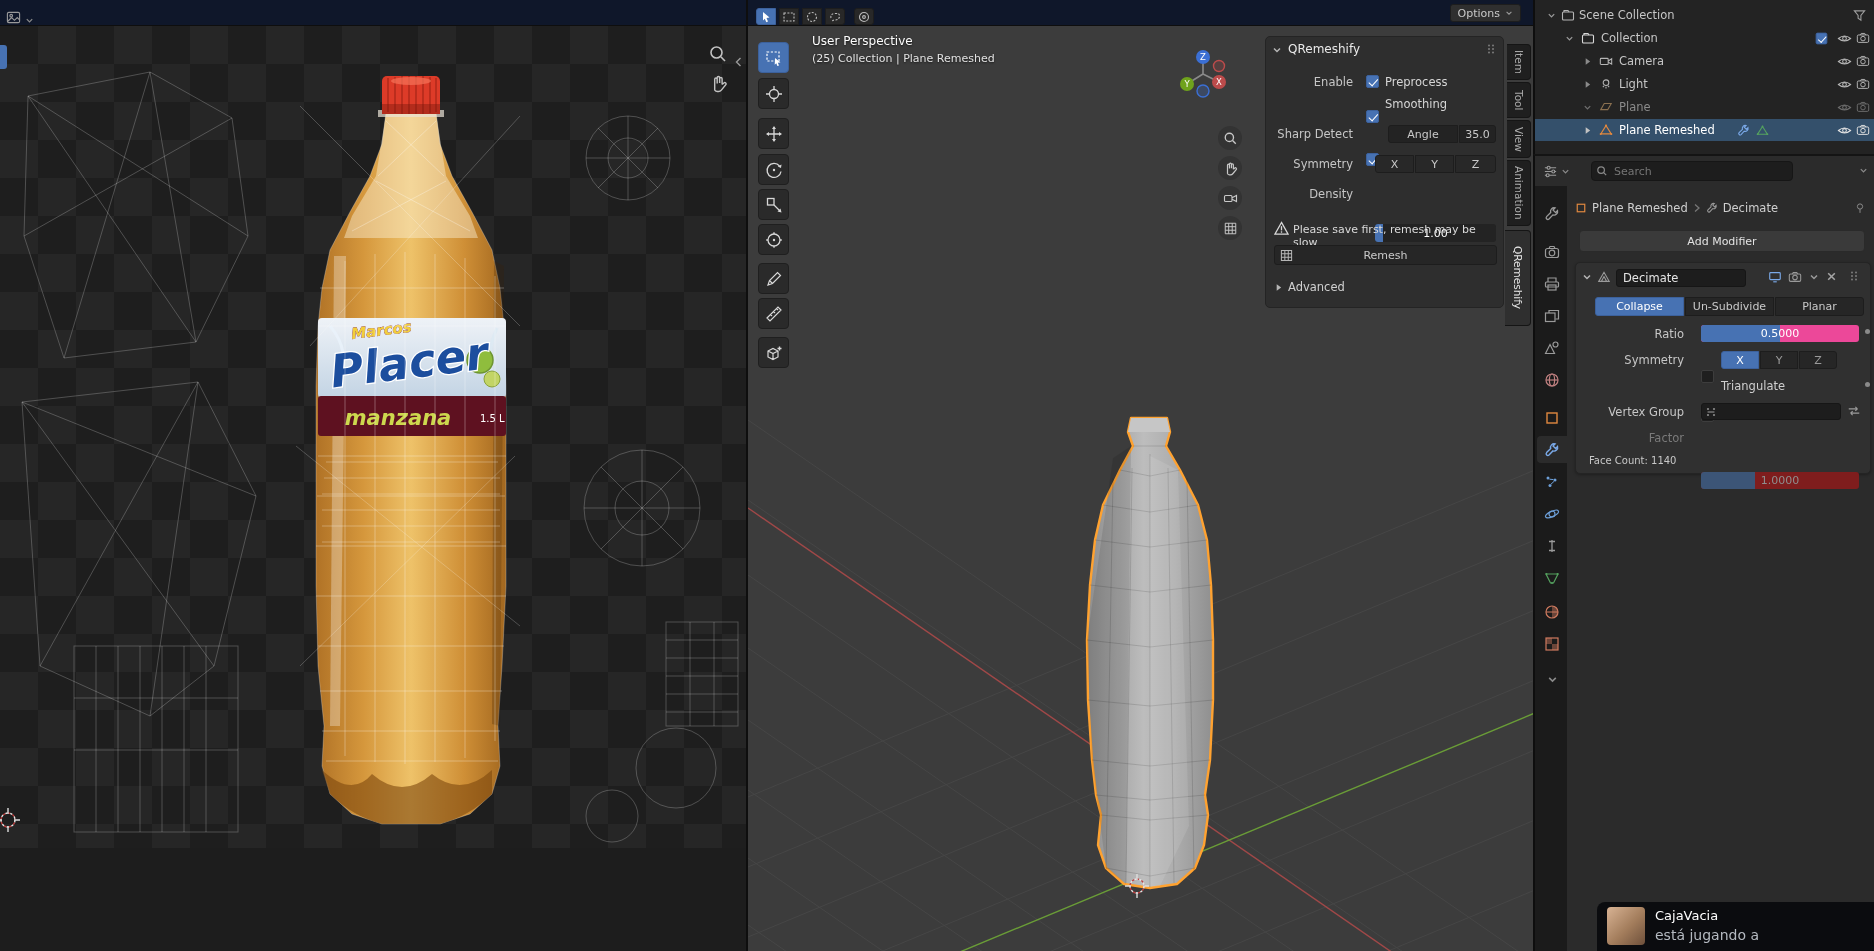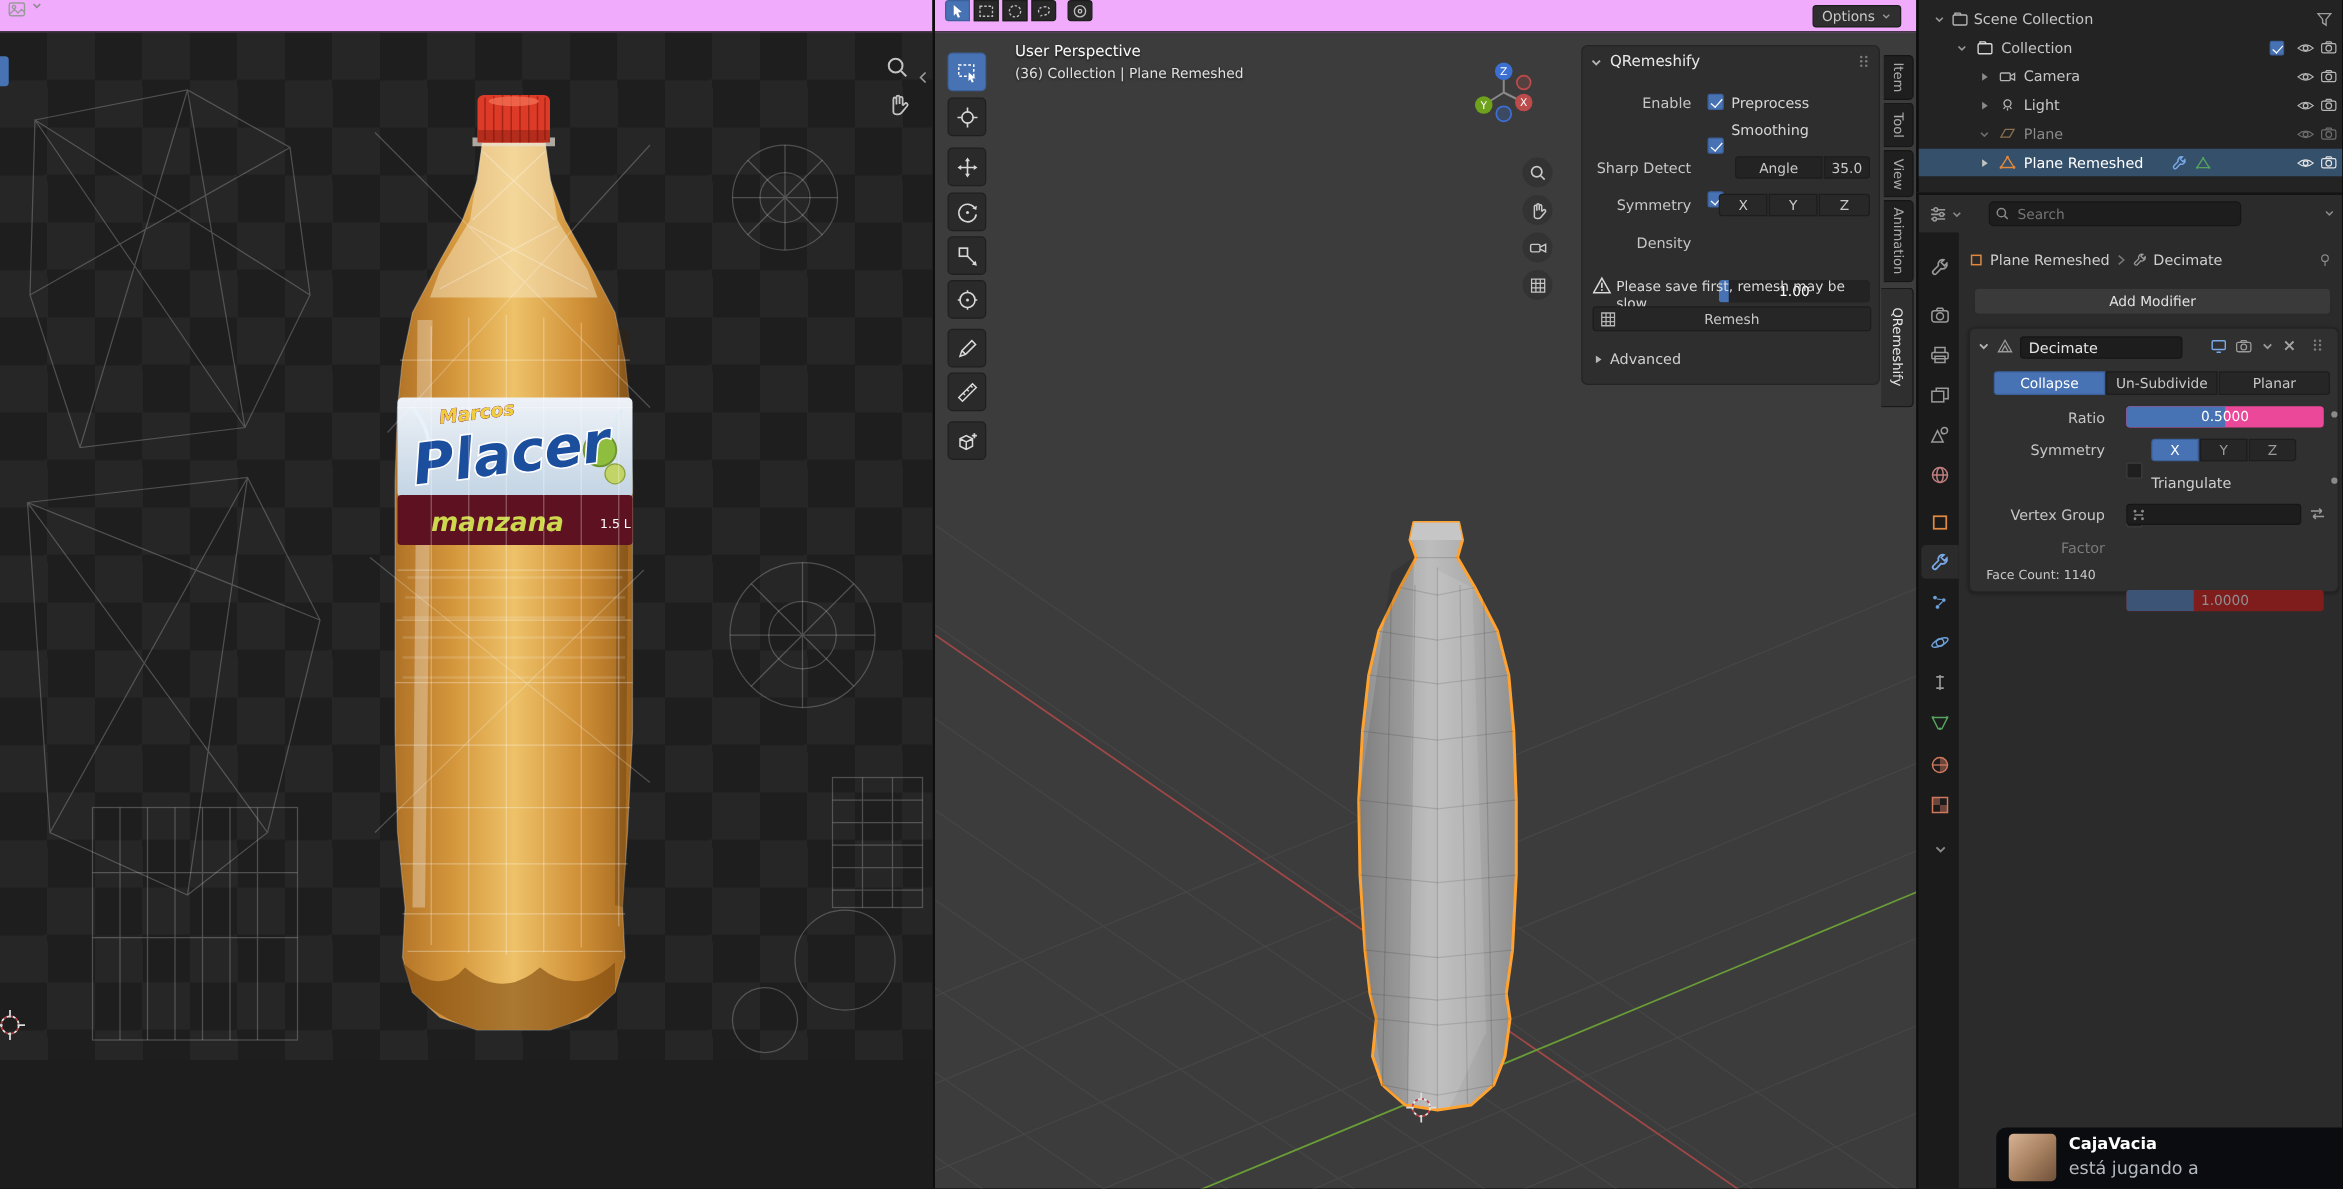--- a/index.html
+++ b/index.html
@@ -1,20 +1,20 @@
 <!DOCTYPE html>
 <html><head>
 <meta charset="utf-8">
 <style>
   *{margin:0;padding:0;box-sizing:border-box;user-select:none}
   body{background:#000}
   #root{position:relative;width:1874px;height:951px;background:#101010;overflow:hidden;
         font-family:"DejaVu Sans","Liberation Sans",sans-serif;font-size:12px;color:#ccc}
   .r{position:absolute}
-  .hdr{background:#f0abfc;border-bottom:1px solid #0e0e0e;display:flex;align-items:flex-start}
+  .hdr{background:#0f172a;border-bottom:1px solid #0e0e0e;display:flex;align-items:flex-end}
   .checker{background:conic-gradient(#262626 0 25%, #1e1e1e 0 50%, #262626 0 75%, #1e1e1e 0) 0 0 / 76px 76px}
   .icon{display:inline-flex;align-items:center;justify-content:center}
   svg{display:block}
   .vtoolbtn{position:absolute;left:10px;width:31px;height:31px;background:rgba(40,40,40,.88);
             border:1px solid #1f1f1f;border-radius:4px;display:flex;align-items:center;justify-content:center}
   .vtoolbtn.active{background:#4772b3;border-color:#3c619c}
   .navbtn{position:absolute;left:470px;width:24px;height:24px;border-radius:50%;
           background:rgba(40,40,40,.45);display:flex;align-items:center;justify-content:center}
   .btn{display:flex;align-items:center;justify-content:center;font-size:11px;color:#c9c9c9;
        background:#282828;border:1px solid #1d1d1d}
@@ -234,21 +234,21 @@
         <path d="M402,430 L430,444 L441,800 L412,860 L402,861 Z" fill="rgba(255,255,255,0.10)"></path>
 
         <g>
           <circle cx="389" cy="860" r="7" fill="none" stroke="#e6e6e6" stroke-width="1.4" stroke-dasharray="2.5 2.5"></circle>
           <circle cx="389" cy="860" r="7" fill="none" stroke="#c23f3f" stroke-width="1.4" stroke-dasharray="2.5 2.5" stroke-dashoffset="2.5"></circle>
           <path d="M377,860 H383 M395,860 H401 M389,848 V854 M389,866 V872" stroke="#dcdcdc" stroke-width="1.4"></path>
         </g>
       </svg>
 
       <div class="r" style="left:64px;top:8px;font-size:12px;color:#fdfdfd;text-shadow:0 1px 2px rgba(0,0,0,.6)">User Perspective</div>
-      <div class="r" style="left:64px;top:26px;font-size:11px;color:#e2e2e2;text-shadow:0 1px 2px rgba(0,0,0,.6)">(36) Collection | Plane Remeshed</div>
+      <div class="r" style="left:64px;top:26px;font-size:11px;color:#e2e2e2;text-shadow:0 1px 2px rgba(0,0,0,.6)">(25) Collection | Plane Remeshed</div>
 
       <div class="vtoolbtn active" style="top:16px">
         <svg width="18" height="18" viewBox="0 0 18 18" fill="none" stroke="#fff" stroke-width="1.2">
             <rect x="2" y="3" width="12" height="9" stroke-dasharray="2.2 1.6"></rect>
             <path d="M10,9 L15.5,13.5 L12.8,13.8 L14,16.5 L12.4,17 L11.3,14.3 L9.7,15.8 Z" fill="#fff" stroke="none"></path>
           </svg>
       </div>
       <div class="vtoolbtn" style="top:52px">
         <svg width="18" height="18" viewBox="0 0 18 18" fill="none" stroke="#d8d8d8" stroke-width="1.3">
             <circle cx="9" cy="9" r="4.5"></circle>
@@ -867,17 +867,17 @@
             <span>1.0000</span>
         </div>
 
         <div class="r" style="left:13px;top:192px;font-size:10px;color:#c8c8c8">Face Count: 1140</div>
       </div>
     </div>
   </div>
 
   <div class="r" style="left:1597px;top:902px;width:277px;height:49px;background:rgba(10,11,14,0.94);border-radius:8px 0 0 0;z-index:50">
     <div class="r" style="left:10px;top:5px;width:38px;height:38px;border-radius:4px;background:linear-gradient(135deg,#d8b394 0%,#a37d5c 55%,#6e503b 100%)"></div>
-    <div class="r" style="left:58px;top:6px;font-size:13px;font-weight:bold;color:#ffffff">CajaVacia</div>
+    <div class="r" style="left:58px;top:6px;font-size:13px;font-weight:normal;color:#ffffff">CajaVacia</div>
     <div class="r" style="left:58px;top:25px;font-size:14px;color:#b5bac1">está jugando a</div>
   </div>
 
 </div>
 
 </body></html>

